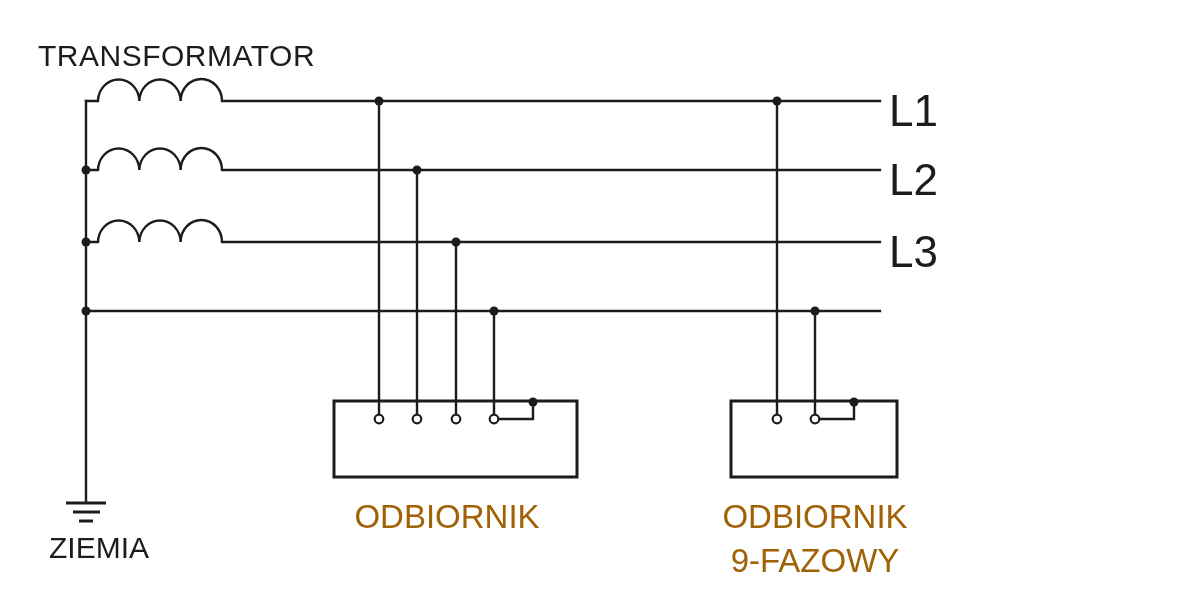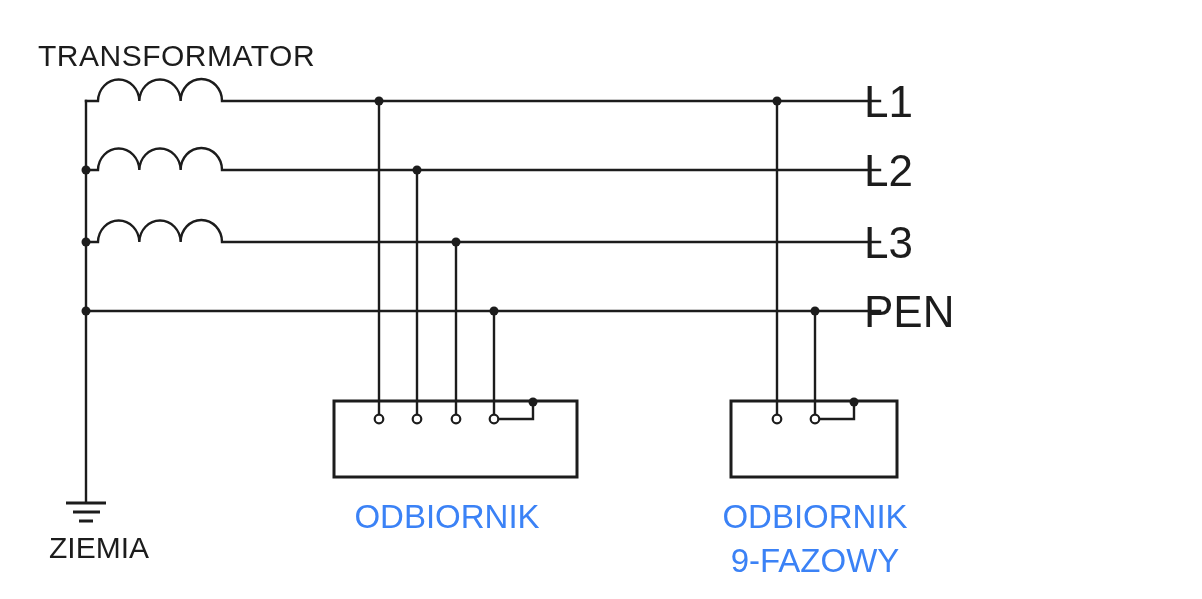--- a/index.html
+++ b/index.html
@@ -29,39 +29,40 @@
     user-select: none;
   }
   .title-lbl {
     left: 38px;
     top: 39px;
     font-size: 30px;
     line-height: 34px;
     letter-spacing: 0.5px;
   }
   .phase-lbl {
-    left: 864px;
+    left: 889px;
     font-size: 44px;
     line-height: 46px;
+    margin-top: 9px;
   }
   .ground-lbl {
     left: 33px;
     top: 531px;
     font-size: 30px;
     line-height: 34px;
     margin-left: 16px;
   }
   .load-lbl {
     position: absolute;
     top: 495px;
     width: 300px;
     text-align: center;
     font-size: 33px;
     line-height: 44px;
-    color: #3b82f6;
+    color: #a16207;
   }
   .load-lbl-3ph { left: 297px; }
   .load-lbl-1ph { left: 665px; }
 </style>
 </head>
 <body>
 
 <div class="canvas">
 
   <svg width="1202" height="599" viewBox="0 0 1202 599">
@@ -124,21 +125,20 @@
       <circle cx="777" cy="419" r="4.3"></circle>
       <circle cx="815" cy="419" r="4.3"></circle>
     </g>
   </svg>
 
   <div class="lbl title-lbl">TRANSFORMATOR</div>
 
   <div class="lbl phase-lbl" style="top:79px">L1</div>
   <div class="lbl phase-lbl" style="top:148px">L2</div>
   <div class="lbl phase-lbl" style="top:220px">L3</div>
-  <div class="lbl phase-lbl" style="top:289px">PEN</div>
 
   <div class="lbl ground-lbl">ZIEMIA</div>
 
   <div class="load-lbl load-lbl-3ph">
     <div>ODBIORNIK</div>
   </div>
 
   <div class="load-lbl load-lbl-1ph">
     <div>ODBIORNIK</div>
     <div>9-FAZOWY</div>

